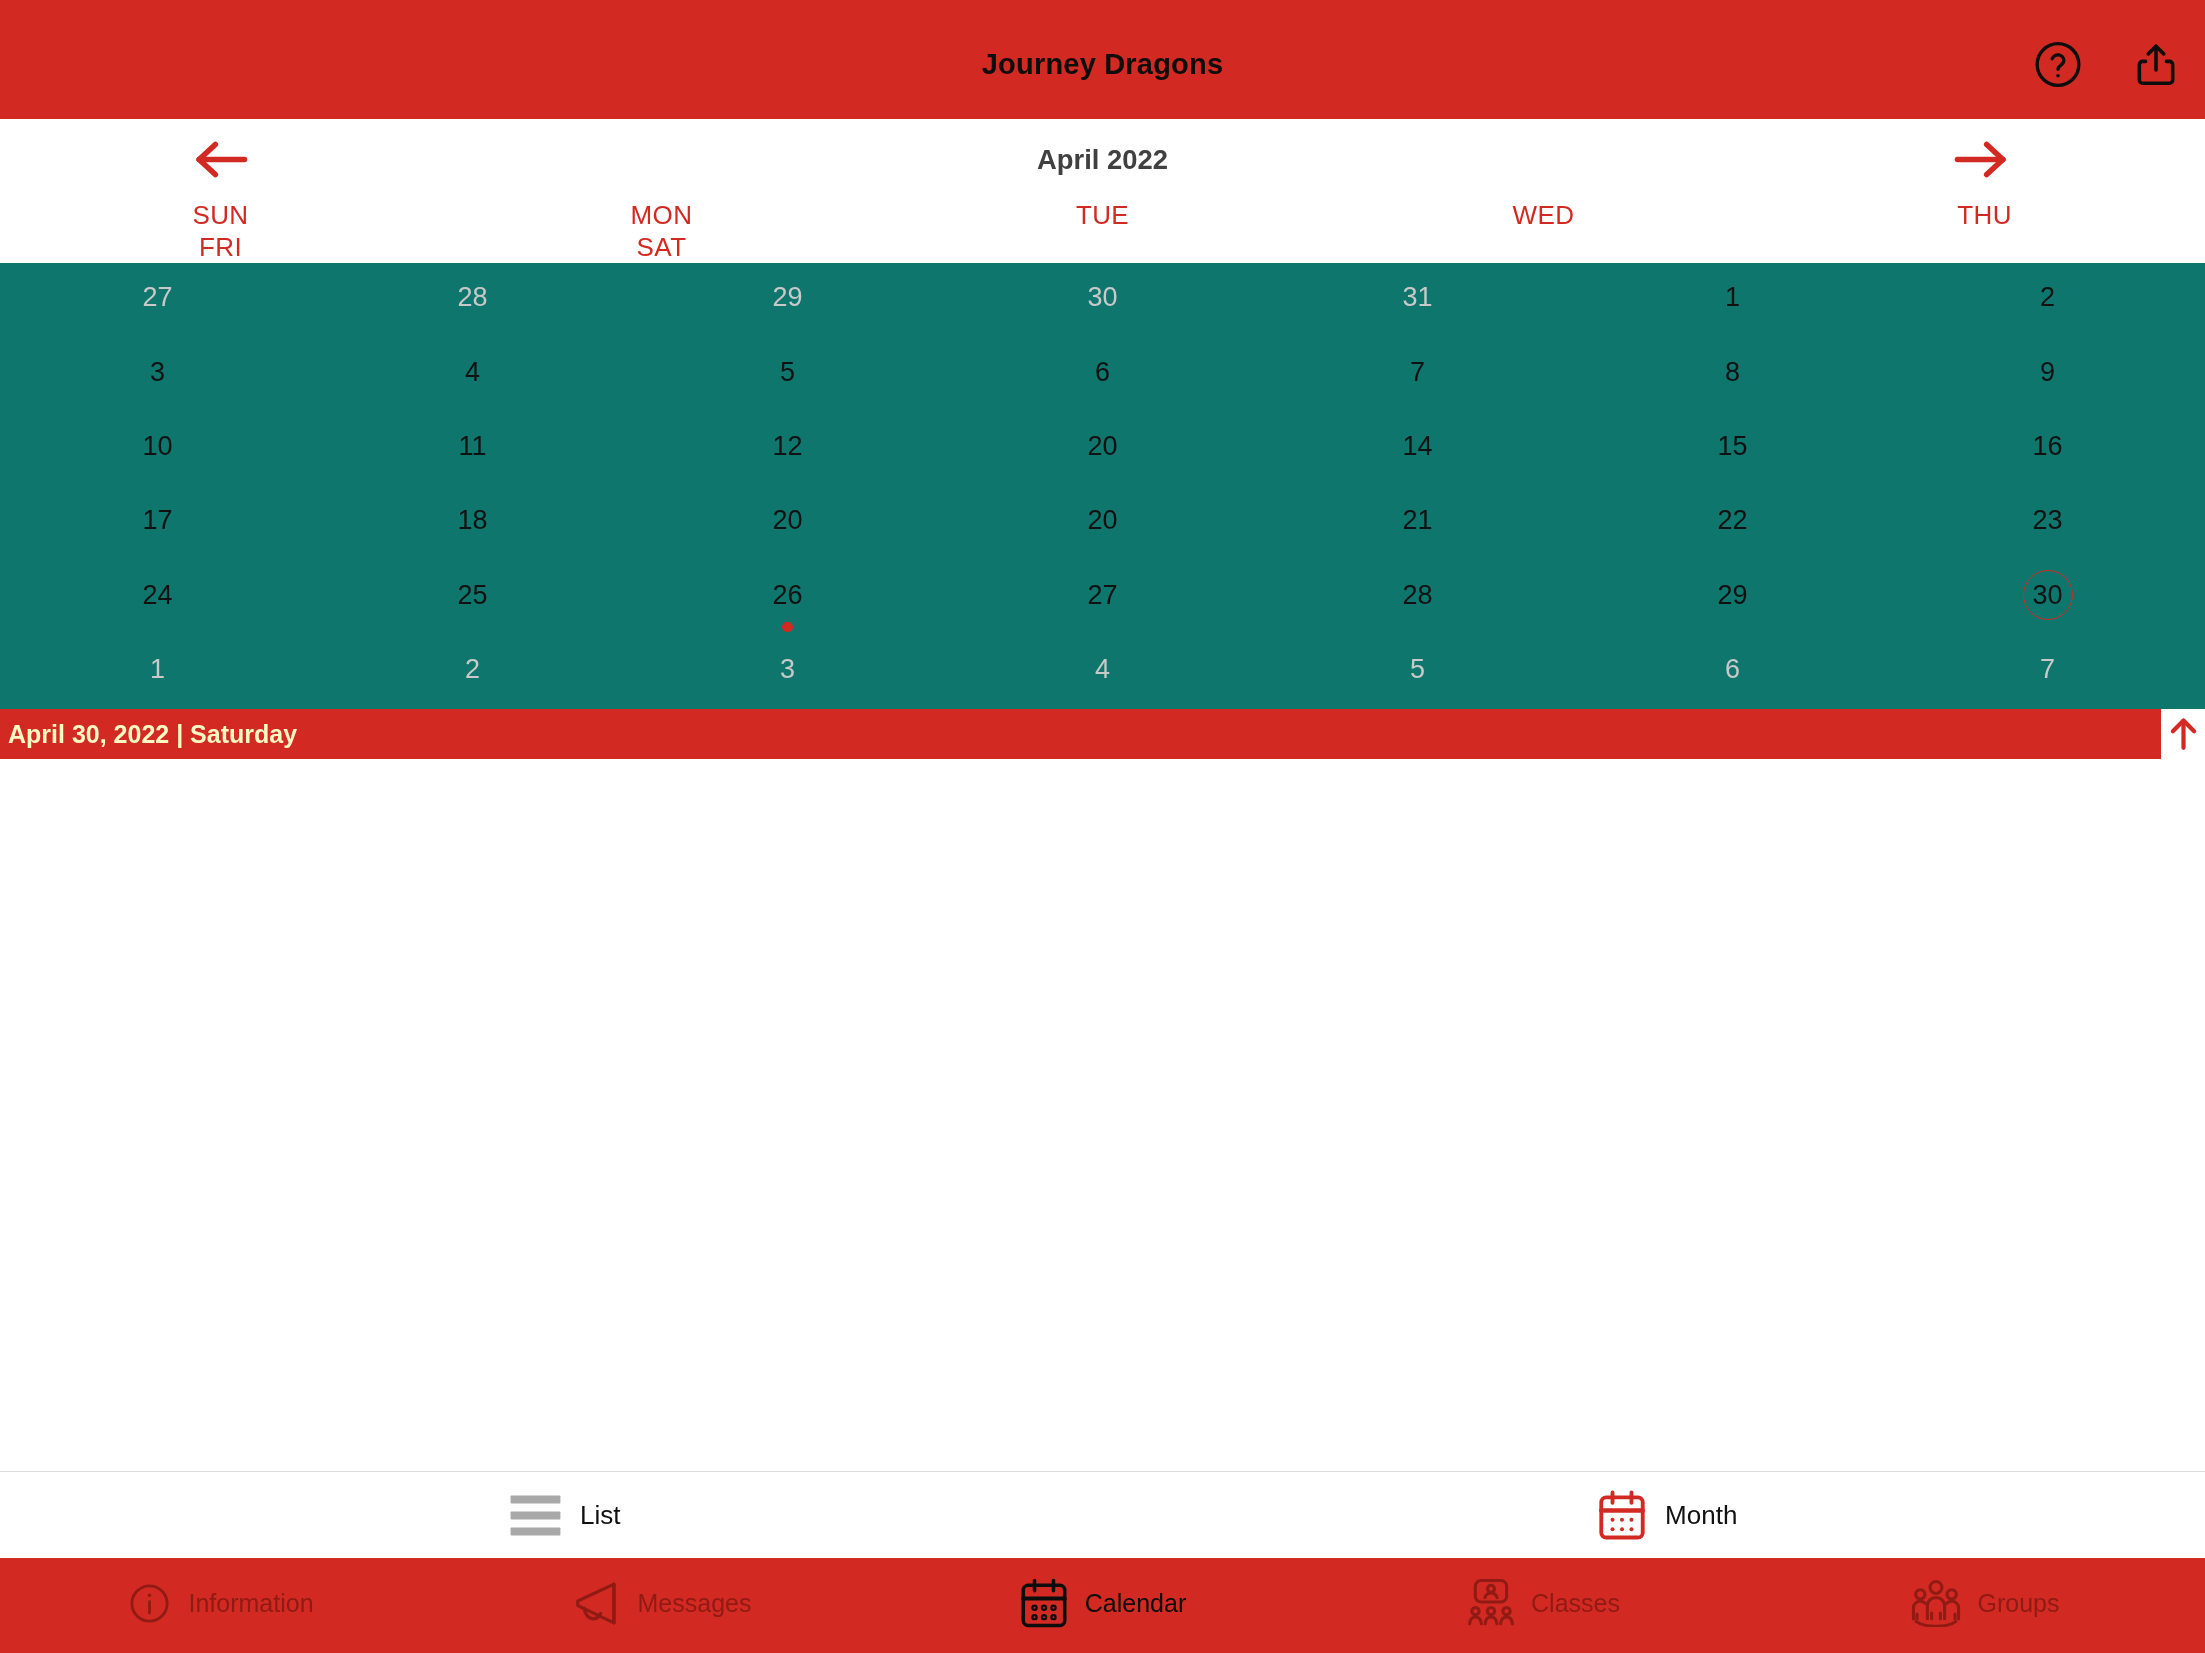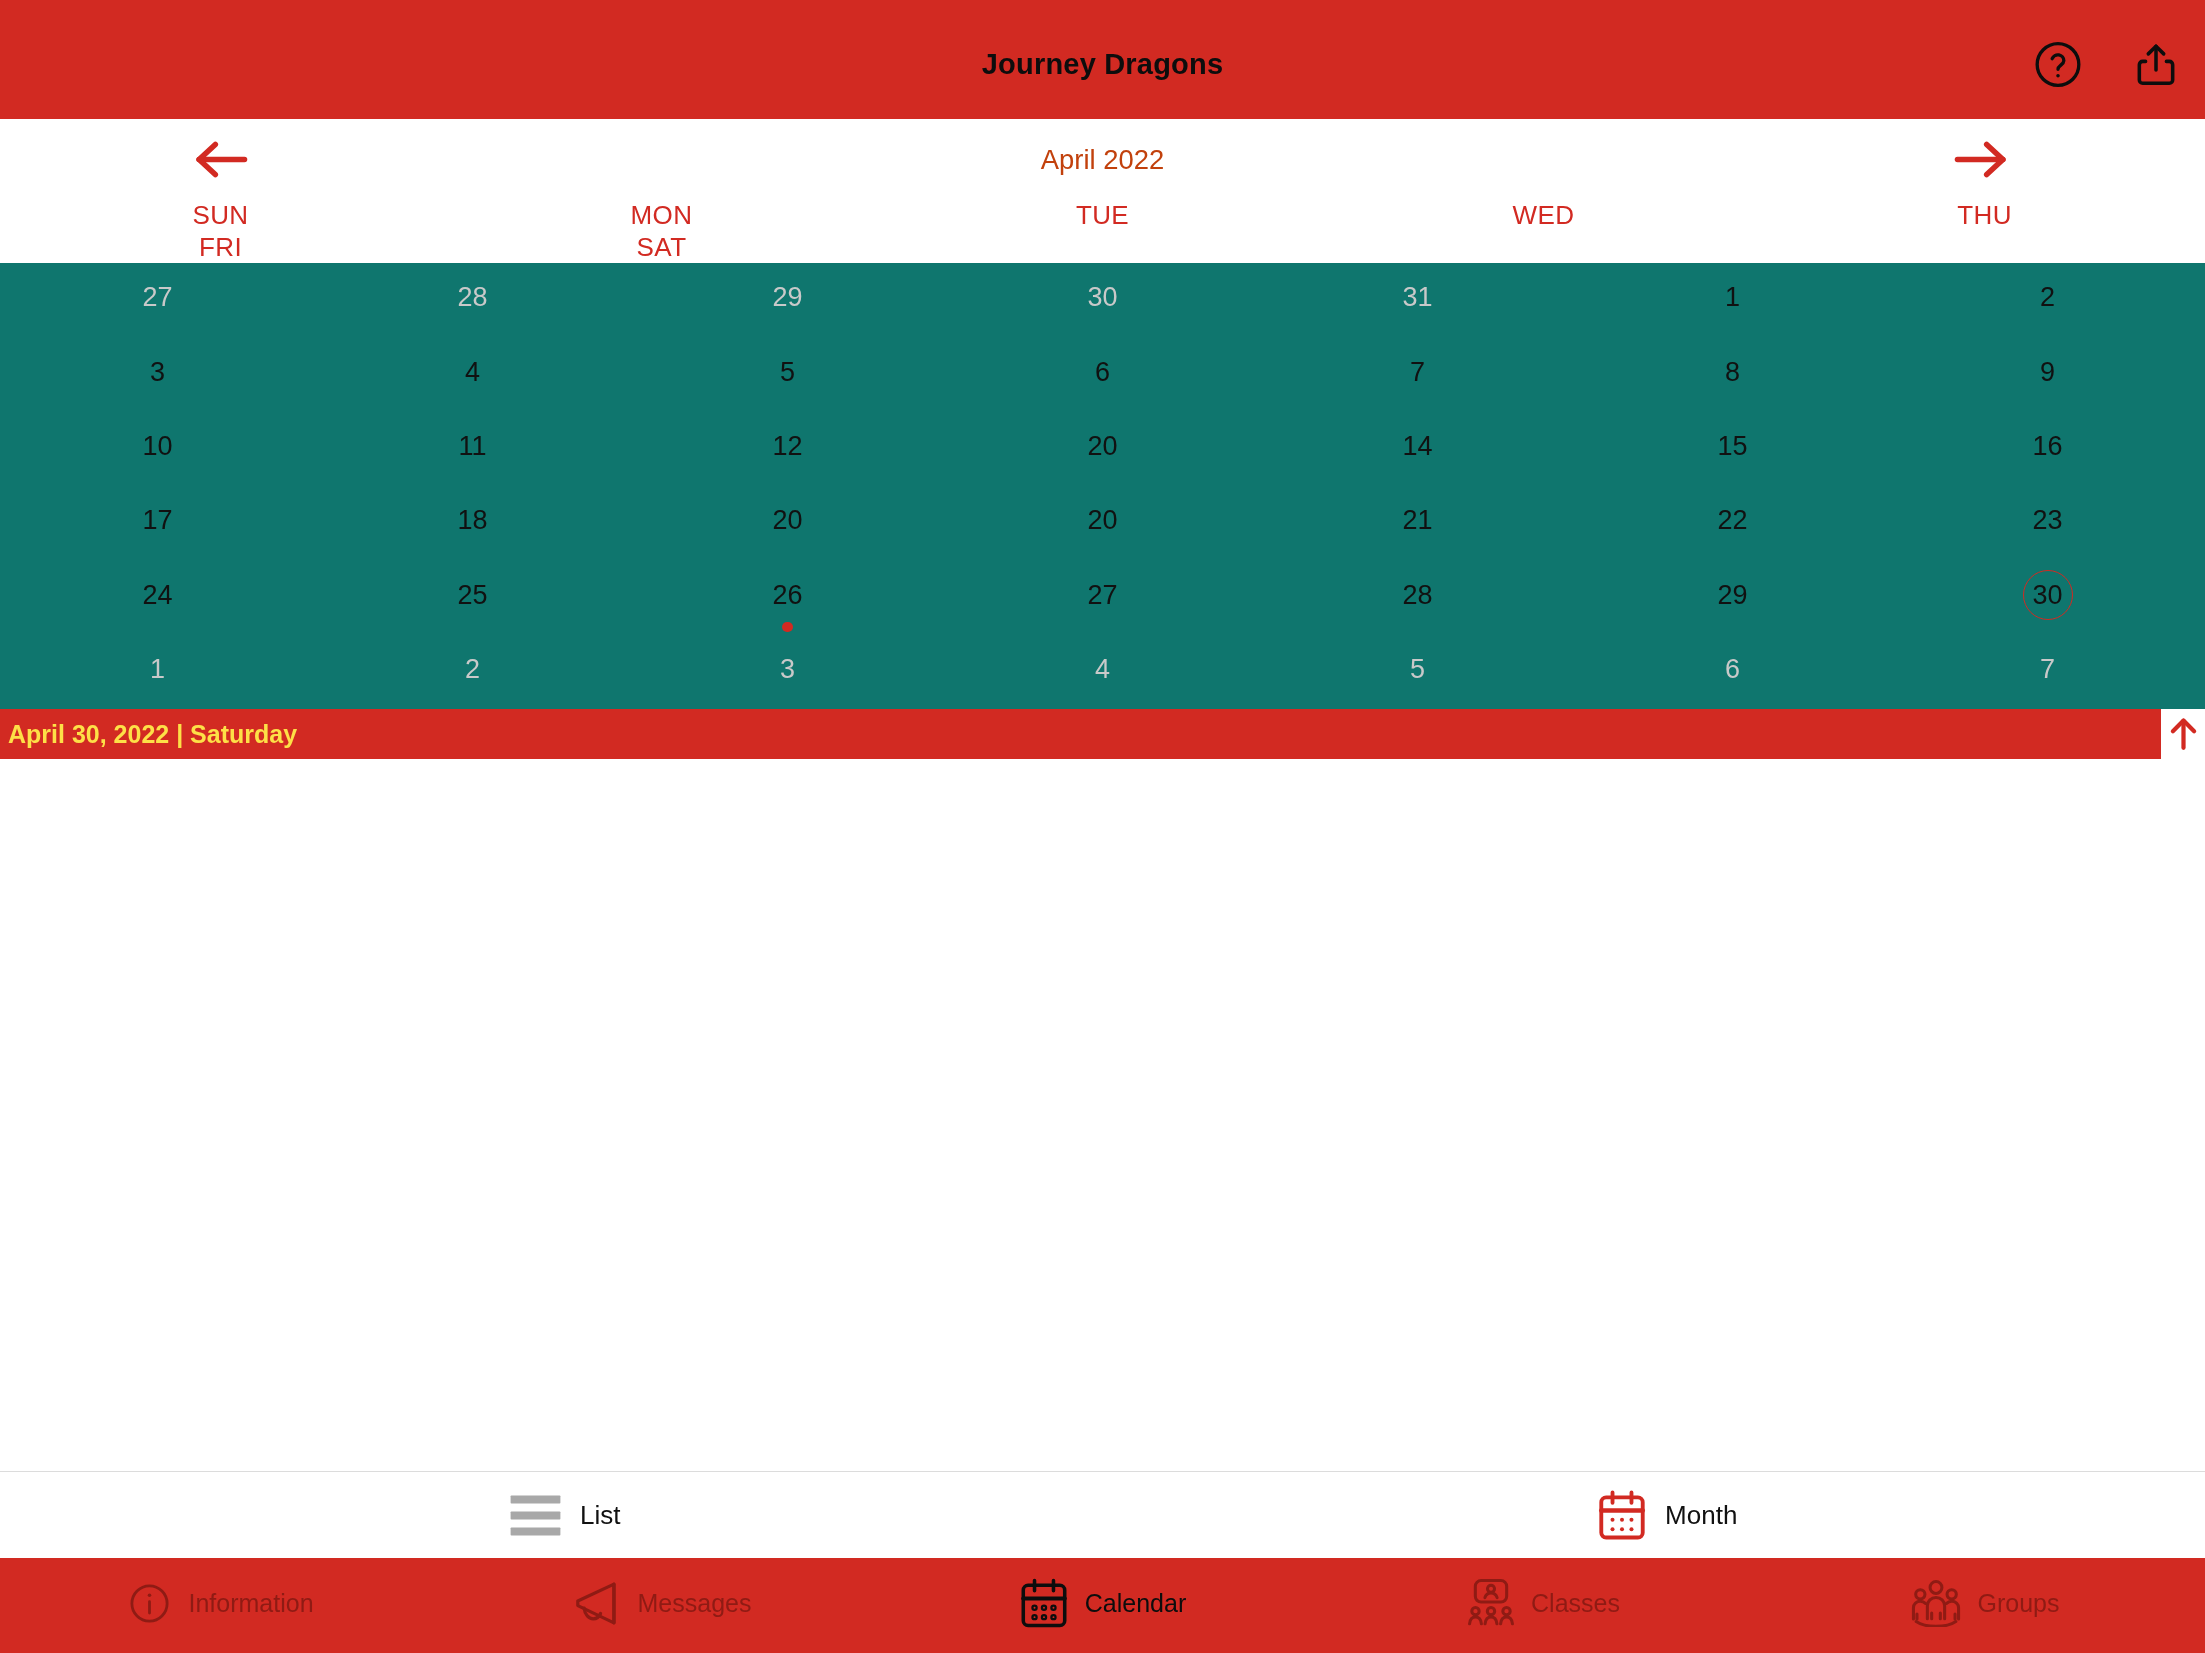--- a/index.html
+++ b/index.html
@@ -62,22 +62,22 @@
     position: relative;
     height: 81px;
     flex: 0 0 81px;
     display: flex;
     align-items: center;
     justify-content: center;
     background: #ffffff;
   }
   .month-label {
     font-size: 27.4px;
-    font-weight: normal;
-    color: #c2410c;
+    font-weight: bold;
+    color: #404040;
   }
   .nav-arrow {
     position: absolute;
     top: 50%;
     transform: translateY(-50%);
     width: 89px;
     height: 65px;
     display: flex;
     align-items: center;
     justify-content: center;
@@ -155,21 +155,21 @@
     flex: 1 1 auto;
     background: #d22a22;
     display: flex;
     align-items: center;
     padding-left: 8px;
     margin-right: 44px;
   }
   .datebar-text {
     font-size: 25px;
     font-weight: bold;
-    color: #fde047;
+    color: #fef9c3;
     line-height: 1;
   }
   .datebar-collapse {
     position: absolute;
     right: 0;
     top: 0;
     width: 44px;
     height: 50px;
     display: flex;
     align-items: center;

